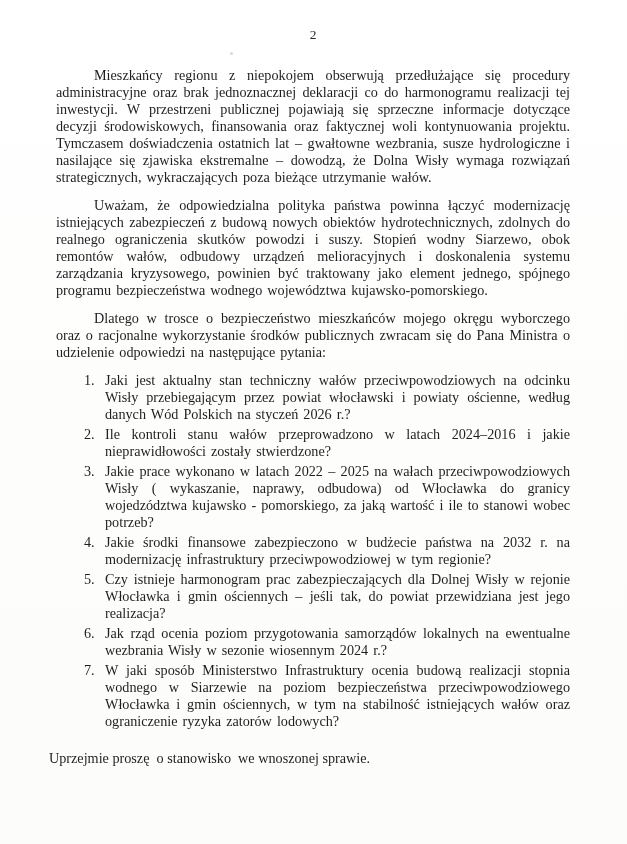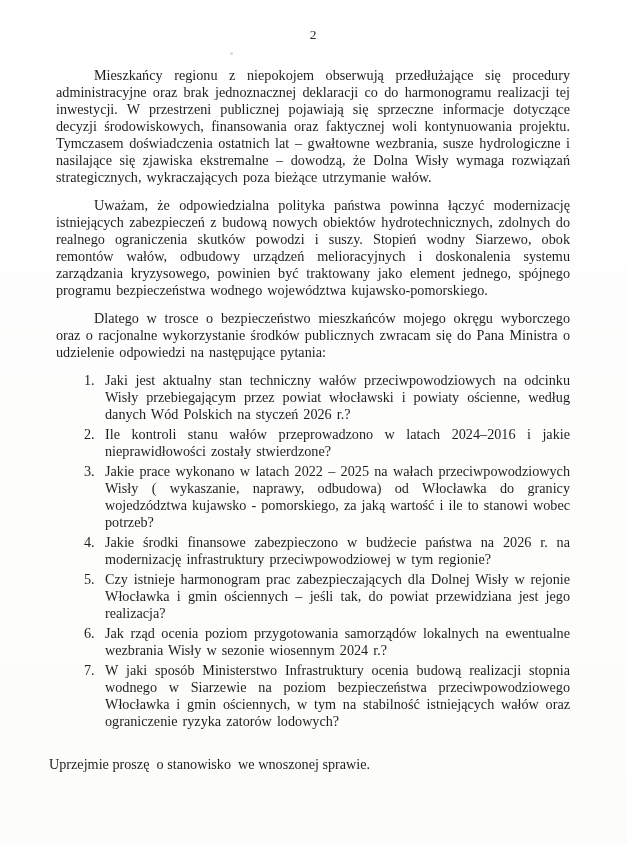--- a/index.html
+++ b/index.html
@@ -47,42 +47,42 @@
     margin: 0 0 3px 0;
     counter-increment: q;
   }
   ol.questions li::before {
     content: counter(q) ".";
     position: absolute;
     left: -21px;
     top: 0;
   }
   .closing-request {
-    margin: 26px 0 0 -7px;
+    margin: 20px 0 0 -7px;
     white-space: pre-wrap;
     text-indent: 0;
   }
   .speck { position: absolute; background: #b9b9b9; border-radius: 50%; opacity: .55; }
 </style>
 </head>
 <body>
 
 <div class="page">
 
   <div class="page-number">2</div>
 
   <p class="para">Mieszkańcy regionu z niepokojem obserwują przedłużające się procedury administracyjne oraz brak jednoznacznej deklaracji co do harmonogramu realizacji tej inwestycji. W przestrzeni publicznej pojawiają się sprzeczne informacje dotyczące decyzji środowiskowych, finansowania oraz faktycznej woli kontynuowania projektu. Tymczasem doświadczenia ostatnich lat – gwałtowne wezbrania, susze hydrologiczne i nasilające się zjawiska ekstremalne – dowodzą, że Dolna Wisły wymaga rozwiązań strategicznych, wykraczających poza bieżące utrzymanie wałów.</p>
   <p class="para">Uważam, że odpowiedzialna polityka państwa powinna łączyć modernizację istniejących zabezpieczeń z budową nowych obiektów hydrotechnicznych, zdolnych do realnego ograniczenia skutków powodzi i suszy. Stopień wodny Siarzewo, obok remontów wałów, odbudowy urządzeń melioracyjnych i doskonalenia systemu zarządzania kryzysowego, powinien być traktowany jako element jednego, spójnego programu bezpieczeństwa wodnego województwa kujawsko-pomorskiego.</p>
   <p class="para">Dlatego w trosce o bezpieczeństwo mieszkańców mojego okręgu wyborczego oraz o racjonalne wykorzystanie środków publicznych zwracam się do Pana Ministra o udzielenie odpowiedzi na następujące pytania:</p>
 
   <ol class="questions">
     <li>Jaki jest aktualny stan techniczny wałów przeciwpowodziowych na odcinku Wisły przebiegającym przez powiat włocławski i powiaty ościenne, według danych Wód Polskich na styczeń 2026 r.?</li>
     <li>Ile kontroli stanu wałów przeprowadzono w latach 2024–2016 i jakie nieprawidłowości zostały stwierdzone?</li>
     <li>Jakie prace wykonano w latach 2022 – 2025 na wałach przeciwpowodziowych Wisły ( wykaszanie, naprawy, odbudowa) od Włocławka do granicy wojedzództwa kujawsko - pomorskiego, za jaką wartość i ile to stanowi wobec potrzeb?</li>
-    <li>Jakie środki finansowe zabezpieczono w budżecie państwa na 2026 r. na modernizację infrastruktury przeciwpowodziowej w tym regionie?</li>
+    <li>Jakie środki finansowe zabezpieczono w budżecie państwa na 2032 r. na modernizację infrastruktury przeciwpowodziowej w tym regionie?</li>
     <li>Czy istnieje harmonogram prac zabezpieczających dla Dolnej Wisły w rejonie Włocławka i gmin ościennych – jeśli tak, do powiat przewidziana jest jego realizacja?</li>
     <li>Jak rząd ocenia poziom przygotowania samorządów lokalnych na ewentualne wezbrania Wisły w sezonie wiosennym 2024 r.?</li>
     <li>W jaki sposób Ministerstwo Infrastruktury ocenia budową realizacji stopnia wodnego w Siarzewie na poziom bezpieczeństwa przeciwpowodziowego Włocławka i gmin ościennych, w tym na stabilność istniejących wałów oraz ograniczenie ryzyka zatorów lodowych?</li>
   </ol>
 
   <p class="closing-request">Uprzejmie proszę  o stanowisko  we wnoszonej sprawie.</p>
 
   <div class="speck" style="left:230px; top:52px; width:3px; height:3px;"></div>
   <div class="speck" style="left:118px; top:330px; width:2px; height:2px;"></div>
 

